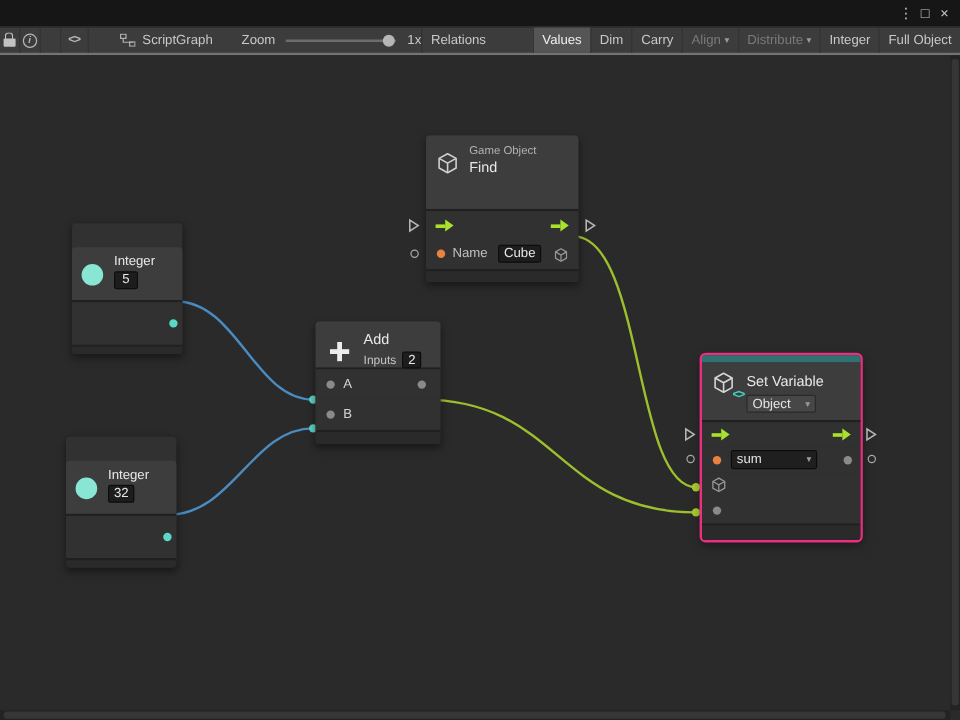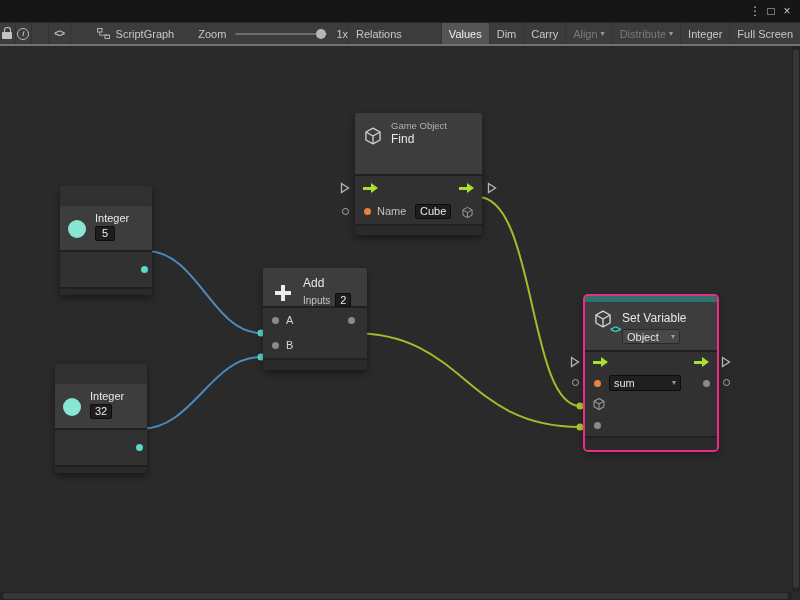--- a/index.html
+++ b/index.html
@@ -174,21 +174,21 @@
         <span class="caret">▾</span>
       </div>
     <div class="tb-btn disabled">
         <span>Distribute</span>
         <span class="caret">▾</span>
       </div>
     <div class="tb-btn">
         <span>Integer</span>
       </div>
     <div class="tb-btn">
-        <span>Full Screen</span>
+        <span>Full Object</span>
       </div>
   </div>
 </div>
 
 <div class="canvas">
 
   <svg class="wires" width="800" height="554" viewBox="0 0 800 554">
     <path class="w-blue" d="M146,205 C198,205 212,287 261,287"></path>
     <path class="w-blue" d="M140,383 C194,383 210,311 261,311"></path>
     <path class="w-green" d="M352,287 C466,287 464,381 580,381"></path>

